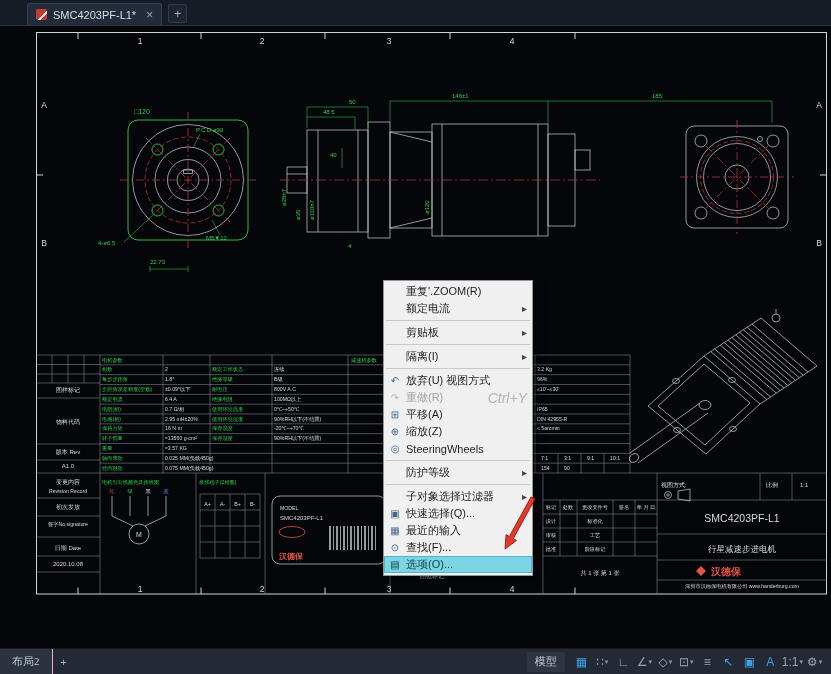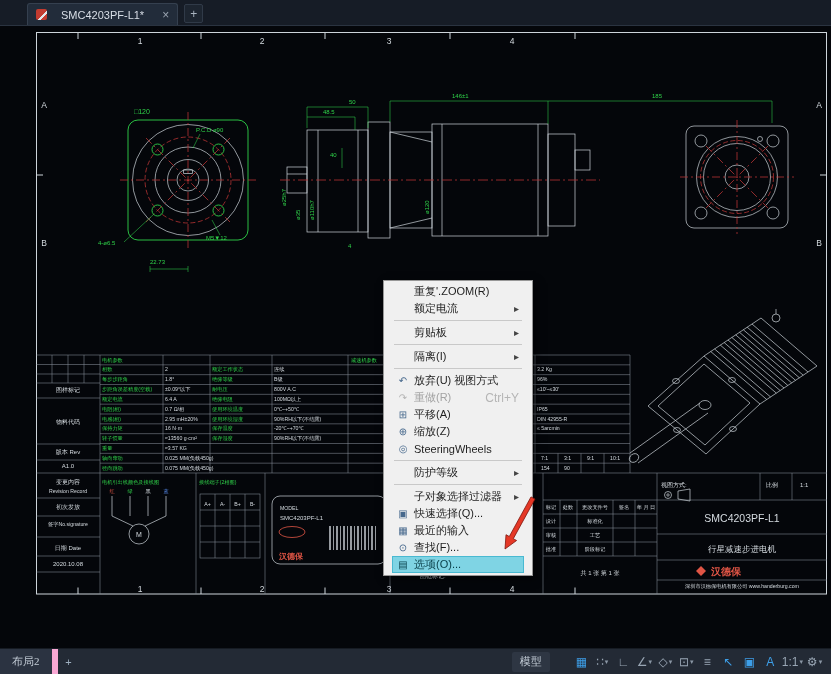--- a/index.html
+++ b/index.html
@@ -1,51 +1,51 @@
 <!DOCTYPE html>
 <html><head>
 <meta charset="utf-8">
 <style>
   html,body{margin:0;padding:0;background:#10141a;font-family:"Liberation Sans",sans-serif;}
   .app{position:relative;width:831px;height:674px;overflow:hidden;background:#05070a;}
   
   .tabbar{position:absolute;top:0;left:0;width:831px;height:26px;background:#161c26;border-bottom:1px solid #2a3340;display:flex;align-items:flex-end;box-sizing:border-box;}
-  .tab{height:21px;margin-left:27px;background:#222c3a;display:flex;align-items:center;padding:0 8px;border:1px solid #35404f;border-bottom:none;border-radius:3px 3px 0 0;color:#d8dee6;font-size:11px;gap:14px;}
+  .tab{height:21px;margin-left:27px;background:#222c3a;display:flex;align-items:center;padding:0 8px;border:1px solid #35404f;border-bottom:none;border-radius:3px 3px 0 0;color:#d8dee6;font-size:11px;gap:6px;}
   .dwg-icon{width:11px;height:11px;border-radius:2px;background:linear-gradient(135deg,#c23b30 55%,#e2e6ea 55%,#e2e6ea 70%,#c23b30 70%);}
   .tab-close{color:#9aa4b0;font-size:12px;margin-left:4px;line-height:1;}
   .tab-add{width:17px;height:17px;margin-left:6px;margin-bottom:2px;background:#1d2530;border:1px solid #303a48;color:#aab4c0;display:flex;align-items:center;justify-content:center;font-size:12px;border-radius:2px;}
   
   .canvas{position:absolute;top:26px;left:0;width:831px;height:622px;background:#04060a;}
   svg.draw{position:absolute;left:0;top:0;}
   svg text{font-family:"Liberation Sans",sans-serif;}
   .fw{fill:#d5dbe0}.fg{fill:#2fd249}.fr{fill:#e05545}.fb{fill:#5588e8}
   .t5{font-size:5.2px}.t6{font-size:6px}.t7{font-size:7px}.t9{font-size:8.5px}.t10{font-size:10.5px}
   .sw{stroke:#cdd4da;fill:none;stroke-width:1}
   .sw2{stroke:#cdd4da;fill:none;stroke-width:.7}
   .sg{stroke:#2fd249;fill:none;stroke-width:.9}
   .sg1{stroke:#2fd249;fill:none;stroke-width:.55}
   .sr{stroke:#b63434;fill:none;stroke-width:.8}
   .tl{stroke:#87909a;fill:none;stroke-width:.55}
   
-  .ctx-menu{position:absolute;left:383px;top:254px;width:150px;background:#f0f0f0;border:1px solid #979797;box-shadow:3px 3px 8px rgba(0,0,0,.55);padding:2px 8px;font-size:11px;color:#1e1e1e;z-index:50;box-sizing:border-box;}
+  .ctx-menu{position:absolute;left:383px;top:254px;width:150px;background:#f0f0f0;border:1px solid #979797;box-shadow:3px 3px 8px rgba(0,0,0,.55);padding:2px 0;font-size:11px;color:#1e1e1e;z-index:50;box-sizing:border-box;}
   .mi{display:flex;align-items:center;height:17px;padding:0 5px 0 3px;white-space:nowrap;}
   .mic{width:16px;flex:0 0 16px;text-align:center;font-size:10px;color:#46688c;}
   .mlb{margin-left:3px;}
-  .msc{margin-left:auto;color:#555;font-size:12px;}
+  .msc{margin-left:auto;color:#555;font-size:14px;font-style:italic;}
   .mar{margin-left:auto;color:#444;font-size:10px;}
   .mi.dis{color:#a3a3a3}.mi.dis .mic{color:#b5b5b5}.mi.dis .msc{color:#b5b5b5}
   .mi.hl{background:#7fd4e4;color:#083d47;outline:1px solid #49b9d1;outline-offset:-1px;}
   .mi.hl .mic{color:#0b4550}
   .sep{height:1px;background:#c9c9c9;margin:3px 2px;}
   .arrow{position:absolute;left:0;top:0;z-index:60;pointer-events:none;}
   
   .statusbar{position:absolute;left:0;bottom:0;width:831px;height:26px;background:#232a35;display:flex;align-items:center;color:#c3ccd6;font-size:11px;box-sizing:border-box;border-top:1px solid #161b23;}
-  .layout-tab{height:100%;display:flex;align-items:center;padding:0 12px;background:#2b3341;border-right:6px solid #f9a8d4;font-family:Liberation Serif, serif;}
+  .layout-tab{height:100%;display:flex;align-items:center;padding:0 12px;background:#2b3341;border-right:1px solid #f9a8d4;font-family:Liberation Serif, serif;}
   .layout-add{width:22px;text-align:center;color:#9fb0c0;}
-  .sb-right{margin-left:auto;display:flex;align-items:flex-end;gap:17px;padding-right:6px;}
+  .sb-right{margin-left:auto;display:flex;align-items:flex-end;gap:2px;padding-right:6px;}
   .sb-model{padding:0 8px;height:20px;display:flex;align-items:center;background:#2e3643;border-radius:2px;margin-right:4px;}
   .sbi{min-width:19px;height:20px;display:inline-flex;align-items:center;justify-content:center;color:#98a5b3;font-size:12px;border-radius:2px;padding:0 1px;}
   .sbi.active{color:#3d9fe8;}
   .sbi .dd{font-size:7px;color:#8b97a5;margin-left:1px;}
 </style>
 </head>
 <body>
 
 <div class="app">
 

